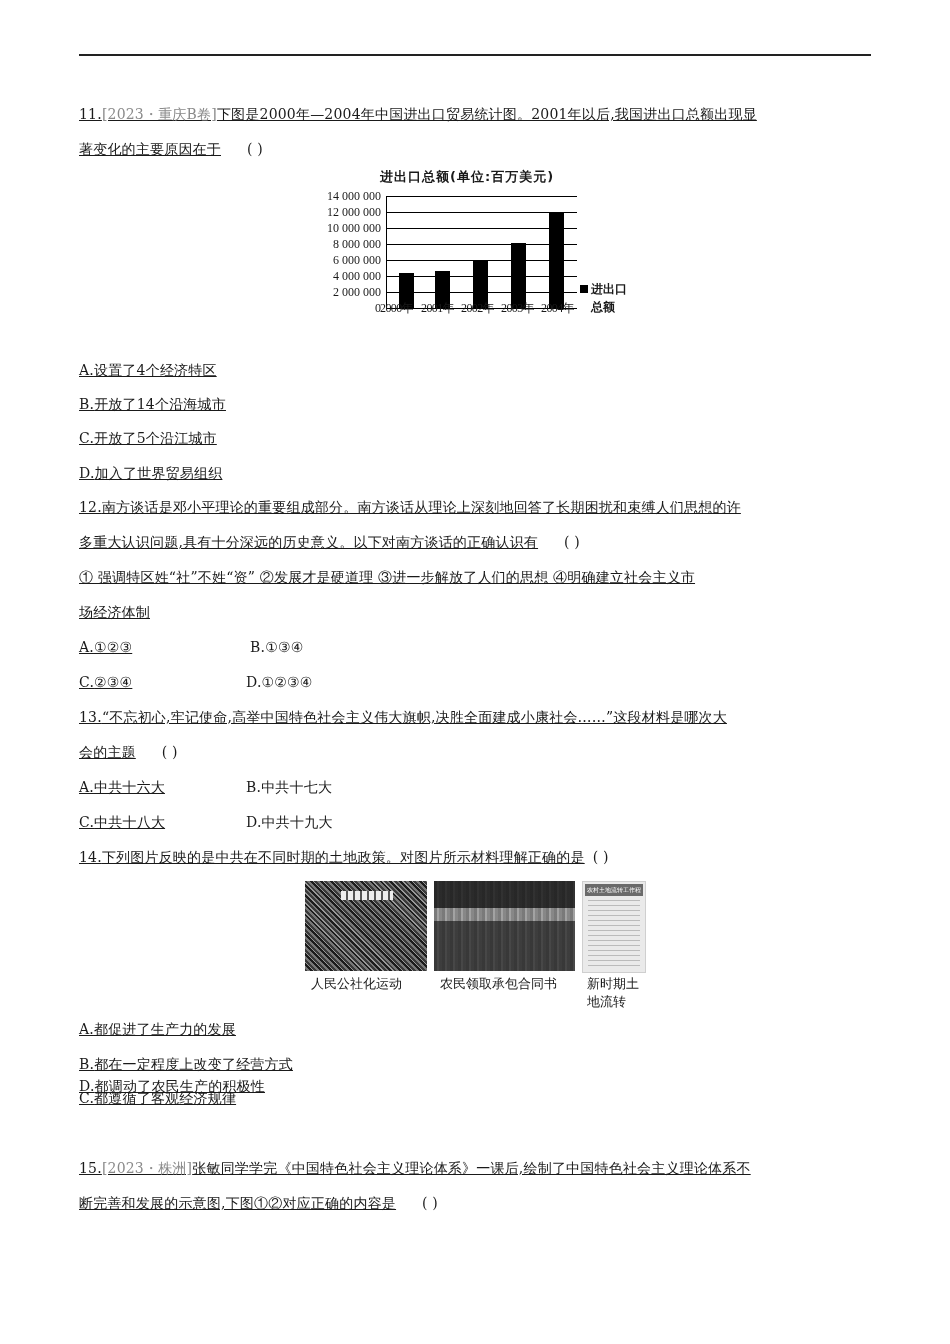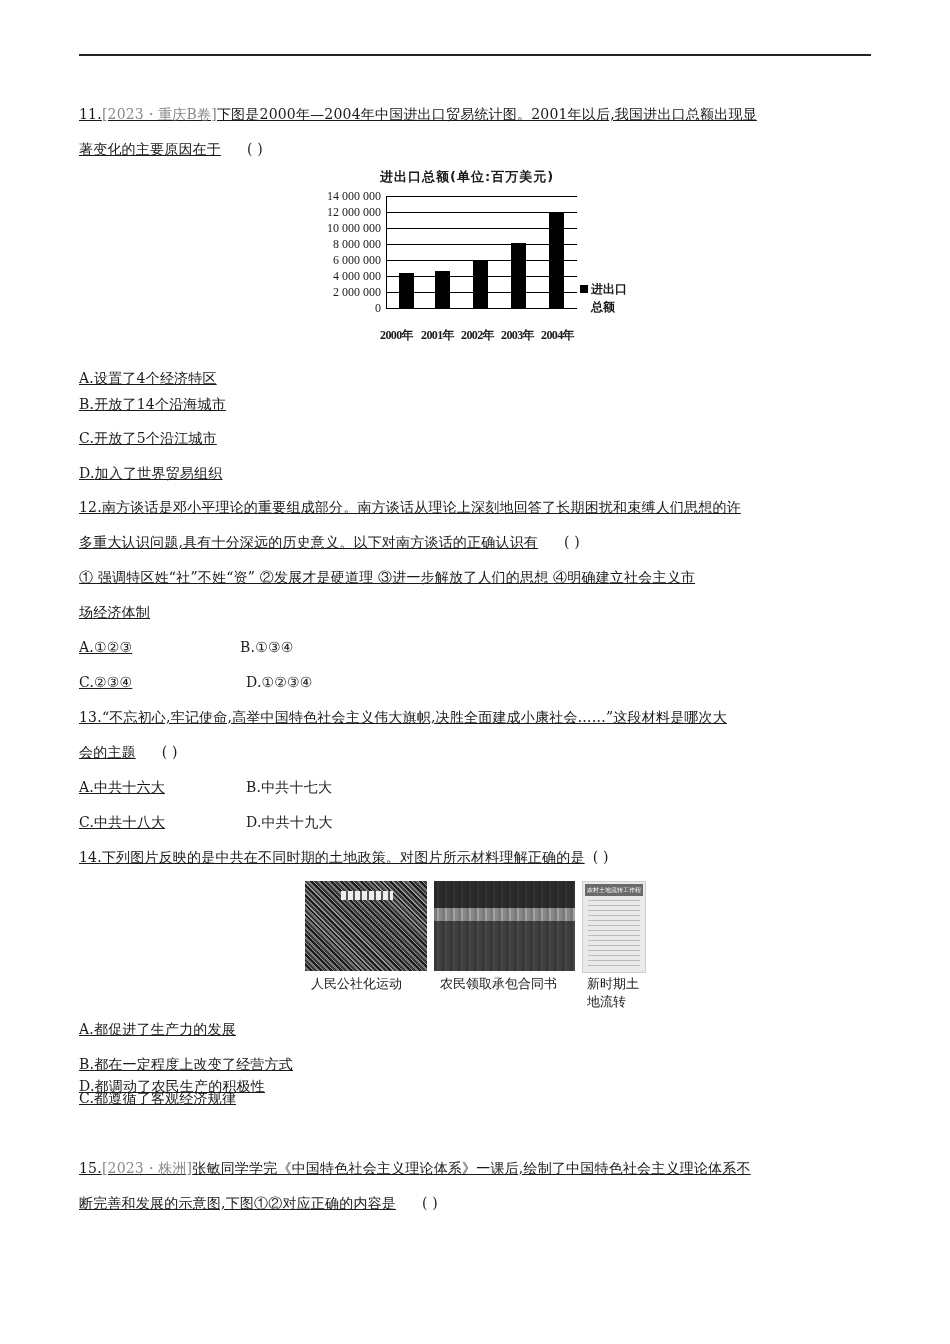--- a/index.html
+++ b/index.html
@@ -36,21 +36,21 @@
     position: absolute; left: 0; width: 190px; height: 0;
     border-top: 1.5px solid #000;
   }
   .ytick {
     position: absolute; left: -86px; width: 80px; text-align: right;
     font-size: 12px; font-weight: normal; font-family: "Liberation Serif", serif;
     line-height: 12px;
   }
   .bar { position: absolute; bottom: 0; width: 15px; background: #000; }
   .xtick {
-    position: absolute; top: 167px; font-size: 12px; font-weight: bold;
+    position: absolute; top: 140px; font-size: 12px; font-weight: normal;
     font-family: "Liberation Serif", serif; white-space: nowrap; letter-spacing: -0.6px;
   }
   .legend {
     position: absolute; left: 280px; top: 90px; font-size: 12px; font-weight: bold;
     font-family: "DejaVu Sans", sans-serif; line-height: 18px; margin-top: 30px;
   }
   .legend-swatch {
     display: inline-block; width: 8px; height: 8px; background: #000; margin-right: 3px;
   }
 
@@ -125,32 +125,32 @@
   <div class="xtick" style="left:121px">2001年</div>
   <div class="xtick" style="left:161px">2002年</div>
   <div class="xtick" style="left:201px">2003年</div>
   <div class="xtick" style="left:241px">2004年</div>
   <div class="legend">
     <div><span class="legend-swatch"></span><span>进出口</span></div>
     <div style="padding-left:11px">总额</div>
   </div>
 </div>
 
-<div class="line" style="top:368px"><span>A.</span><span>设置了4个经济特区</span></div>
+<div class="line" style="top:360px"><span>A.</span><span>设置了4个经济特区</span></div>
 <div class="line" style="top:394px"><span>B.</span><span>开放了14个沿海城市</span></div>
 <div class="line" style="top:428px"><span>C.</span><span>开放了5个沿江城市</span></div>
 <div class="line" style="top:463px"><span>D.</span><span>加入了世界贸易组织</span></div>
 
 <div class="line" style="top:497px"><span>12.</span><span>南方谈话是邓小平理论的重要组成部分。南方谈话从理论上深刻地回答了长期困扰和束缚人们思想的许</span></div>
 <div class="line" style="top:532px"><span>多重大认识问题,具有十分深远的历史意义。以下对南方谈话的正确认识有</span><span class="paren">(    )</span></div>
 <div class="line" style="top:567px">① 强调特区姓“社”不姓“资”   ②发展才是硬道理  ③进一步解放了人们的思想  ④明确建立社会主义市</div>
 <div class="line" style="top:602px">场经济体制</div>
 <div class="line" style="top:637px;width:400px">
   <span><span>A.</span><span>①②③</span></span>
-  <span class="opt-col2" style="left:161px"><span>B.</span><span>①③④</span></span>
+  <span class="opt-col2" style="left:171px"><span>B.</span><span>①③④</span></span>
 </div>
 <div class="line" style="top:672px;width:400px">
   <span><span>C.</span><span>②③④</span></span>
   <span class="opt-col2" style="left:167px"><span>D.</span><span>①②③④</span></span>
 </div>
 
 <div class="line" style="top:707px"><span>13.</span><span>“不忘初心,牢记使命,高举中国特色社会主义伟大旗帜,决胜全面建成小康社会……”这段材料是哪次大</span></div>
 <div class="line" style="top:742px"><span>会的主题</span><span class="paren">(    )</span></div>
 <div class="line" style="top:777px;width:400px">
   <span><span>A.</span><span>中共十六大</span></span>

